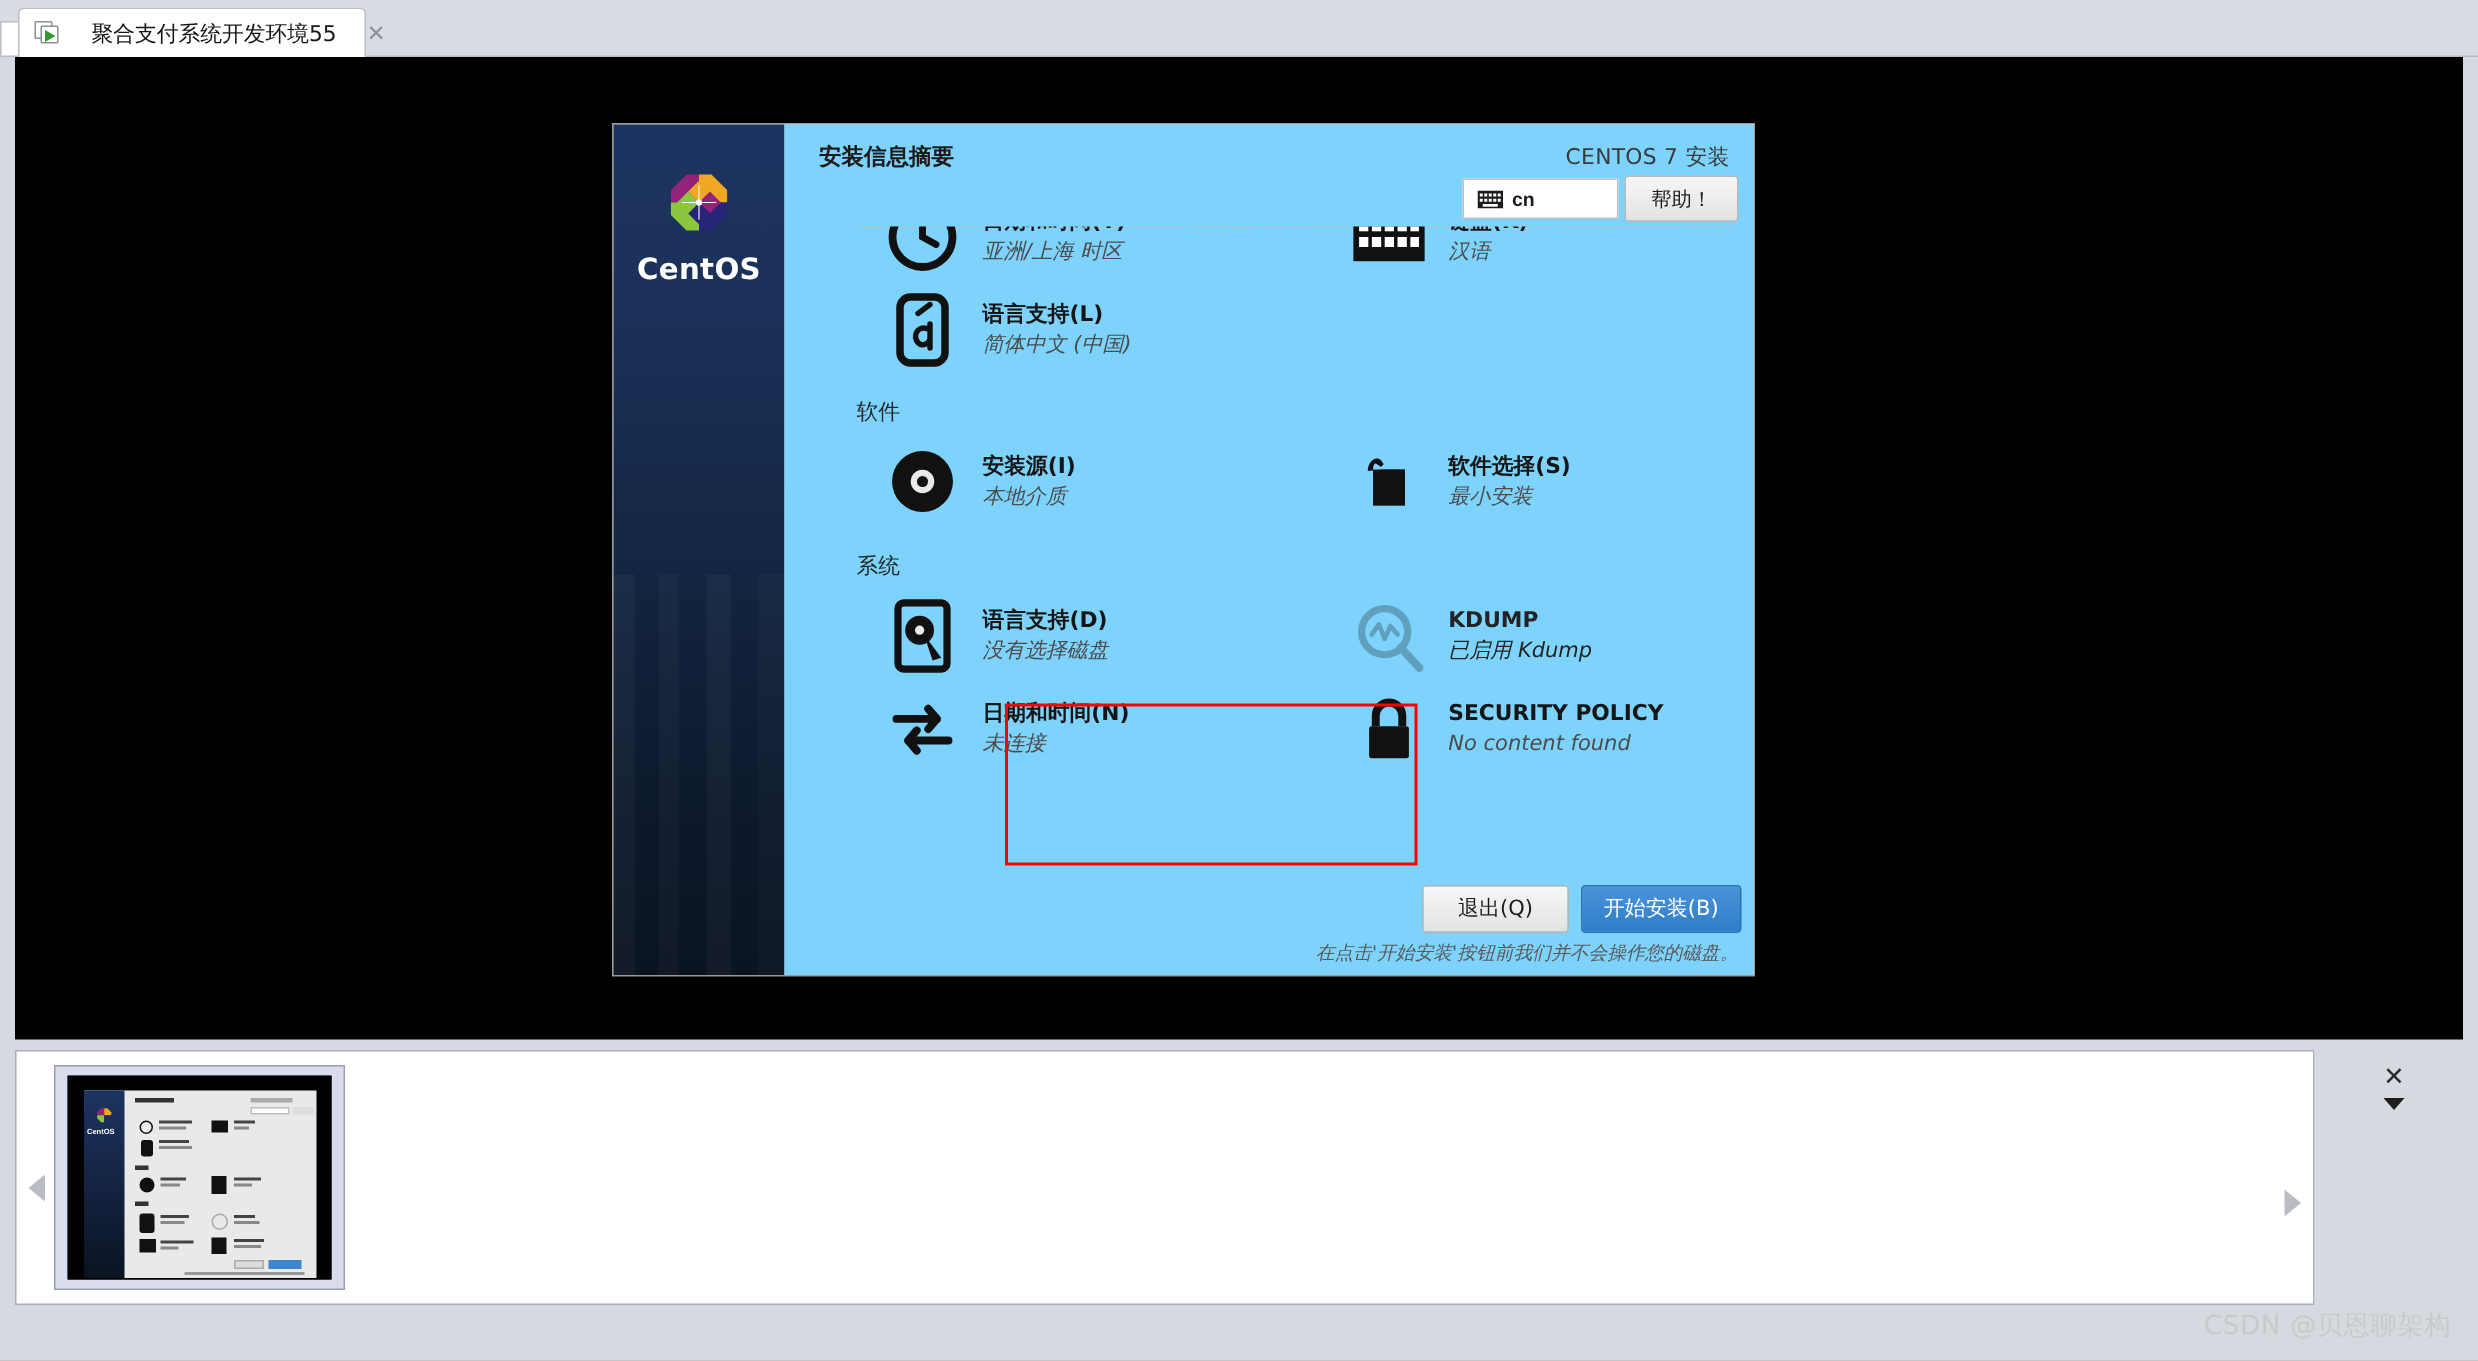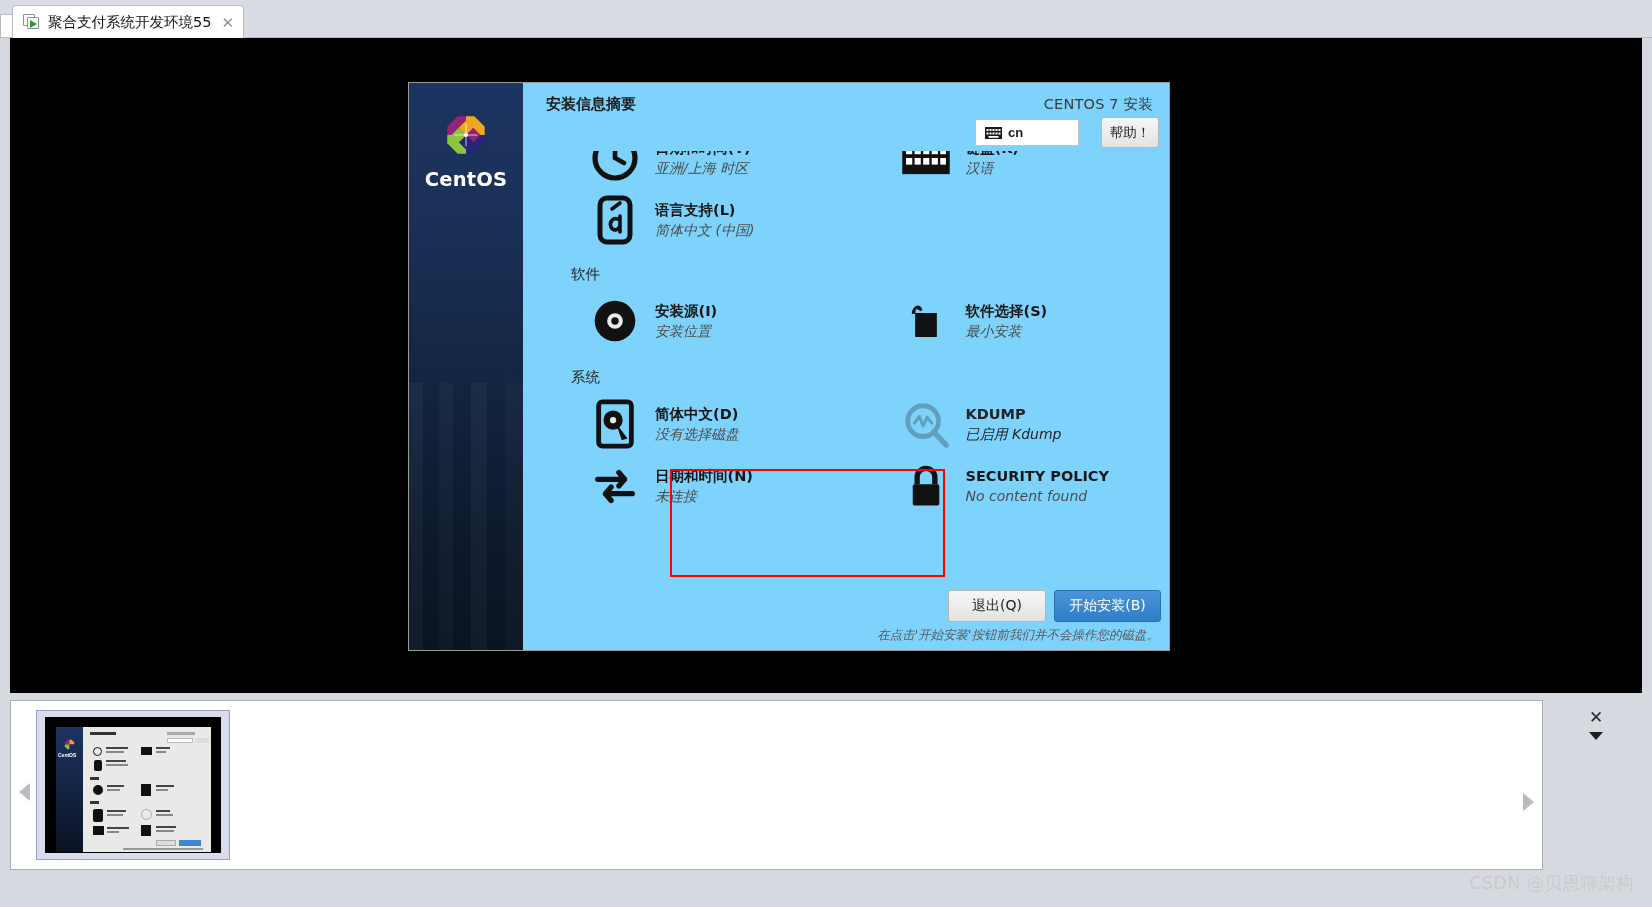--- a/index.html
+++ b/index.html
@@ -20,21 +20,21 @@
   }
   .tabbar-ghost {
     position: absolute; left: 0; top: 14px; width: 14px; height: 24px;
     background: #ffffff; border: 1px solid #b9bec5; border-right: none;
   }
   .tab {
     position: absolute; left: 12px; top: 5px; width: 232px; height: 33px;
     background: #ffffff;
     border: 1px solid #b9bec5; border-bottom: none;
     border-radius: 4px 4px 0 0;
-    display: flex; align-items: center; padding: 0 6px 0 10px; gap: 7px;
+    display: flex; align-items: center; padding: 0 6px 0 10px; gap: 20px;
   }
   .tab-icon { width: 18px; height: 16px; position: relative; flex: 0 0 auto; }
   .tab-icon .sq-back {
     position: absolute; left: 0; top: 0; width: 12px; height: 12px;
     border: 1.6px solid #8a8f96; border-radius: 1px;
   }
   .tab-icon .sq-front {
     position: absolute; left: 4px; top: 3px; width: 12px; height: 12px;
     border: 1.6px solid #8a8f96; border-radius: 1px; background: #fff;
   }
@@ -114,21 +114,21 @@
     border: 1px solid #c2c2c0;
     display: flex; align-items: center; gap: 6px; padding-left: 9px;
   }
   .kbd-glyph {
     width: 17px; height: 12px; position: relative; flex: 0 0 auto;
   }
   .kbd-glyph svg { display: block; }
   .kbd-label { font-size: 13px; font-weight: 700; color: #1c1c1c; }
   .help-btn {
     position: absolute; right: 10px; top: 34px;
-    width: 58px; height: 31px;
+    width: 76px; height: 31px;
     background: linear-gradient(180deg,#f6f6f5,#e3e3e1);
     border: 1px solid #b8b8b6; border-radius: 3px;
     display: flex; align-items: center; justify-content: center;
     font-size: 13.5px; color: #1d1d1d;
     font-family: "DejaVu Sans","Liberation Sans",sans-serif;
   }
 
   .scrollarea { position: absolute; left: 0; right: 0; top: 68px; bottom: 64px; overflow: hidden; margin-left: 25px; }
   .dash-sep {
     position: absolute; left: 23px; right: 14px; top: 0; height: 0;
@@ -398,21 +398,21 @@
                 <div class="hub-item">
                   <span class="hub-icon">
                     <svg viewBox="0 0 52 52" width="48" height="48">
                       <circle cx="26" cy="26" r="22" fill="#111"></circle>
                       <circle cx="26" cy="26" r="8.5" fill="#e9e9e7"></circle>
                       <circle cx="26" cy="26" r="4" fill="#111"></circle>
                     </svg>
                   </span>
                   <span class="hub-text">
                     <span class="hub-title">安装源(I)</span><br>
-                    <span class="hub-sub">安装位置</span>
+                    <span class="hub-sub">本地介质</span>
                   </span>
                 </div>
               </div>
               <div class="col">
                 <div class="hub-item">
                   <span class="hub-icon">
                     <svg viewBox="0 0 52 52" width="46" height="46">
                       <path d="M10 18 C10 11 16 6 20 10 L22 13 L20 15 L17 13 C15 11 14 14 14 17 L14 44 L38 44 L38 17 L20 17 Z" fill="#111"></path>
                       <rect x="14" y="17" width="24" height="27" fill="#111"></rect>
                     </svg>
@@ -433,21 +433,21 @@
                 <div class="hub-item">
                   <span class="hub-icon">
                     <svg viewBox="0 0 52 52" width="50" height="50">
                       <rect x="9" y="3" width="34" height="46" rx="4" fill="none" stroke="#111" stroke-width="5"></rect>
                       <circle cx="24" cy="22" r="10" fill="#111"></circle>
                       <circle cx="24" cy="22" r="3.2" fill="#e9e9e7"></circle>
                       <path d="M27 25 L39 41 L33 43 Z" fill="#111"></path>
                     </svg>
                   </span>
                   <span class="hub-text">
-                    <span class="hub-title">简体中文(D)</span><br>
+                    <span class="hub-title">语言支持(D)</span><br>
                     <span class="hub-sub">没有选择磁盘</span>
                   </span>
                 </div>
               </div>
               <div class="col">
                 <div class="hub-item dim">
                   <span class="hub-icon">
                     <svg viewBox="0 0 52 52" width="50" height="50">
                       <circle cx="23" cy="23" r="16" fill="none" stroke="#111" stroke-width="5"></circle>
                       <path d="M34 34 L47 48" stroke="#111" stroke-width="5.5" stroke-linecap="round"></path>

